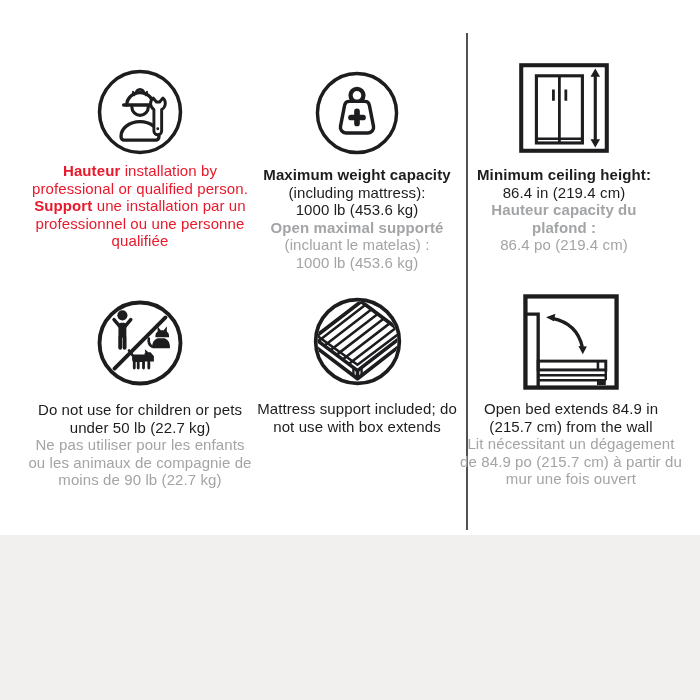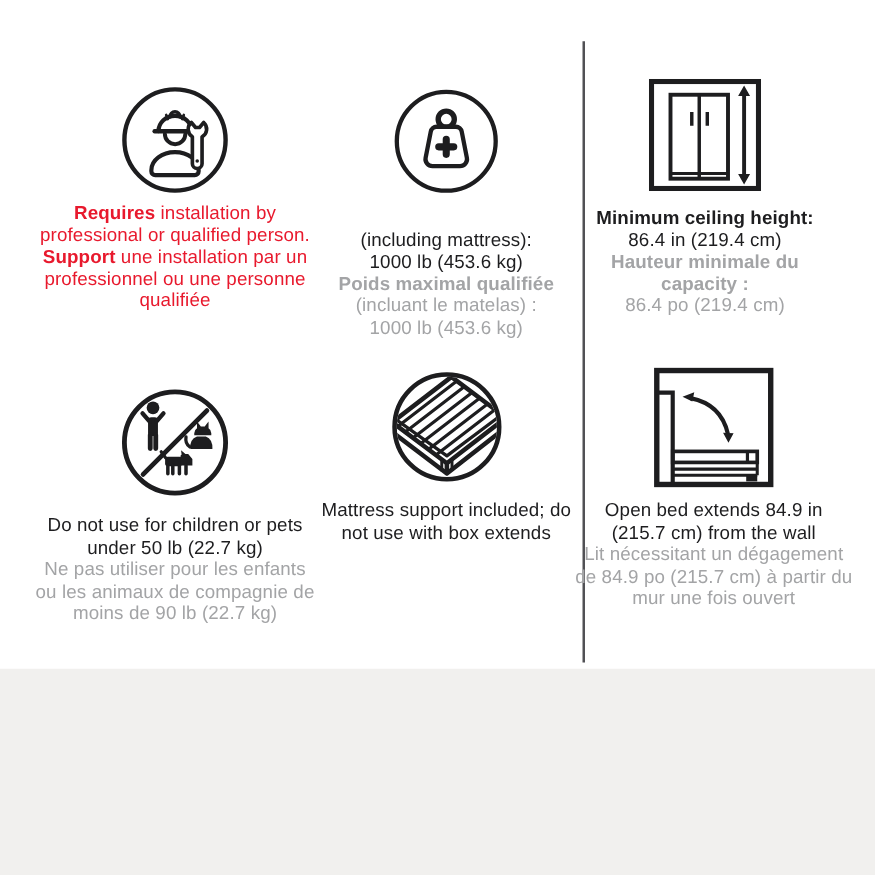--- a/index.html
+++ b/index.html
@@ -36,67 +36,67 @@
         <path d="M35,42 a15,14 0 0 1 30,0" stroke-width="3.8" fill="#fff"></path>
         <path d="M45.5,28.8 a4.5,4.5 0 0 1 9,0" stroke-width="3.2"></path>
         <path d="M43.5,31 L42,27.2 M56.5,31 L58,27.2" stroke-width="2.4"></path>
         <path d="M31.5,42 H68.5" stroke-width="4"></path>
         <path d="M28.5,77.5 A21.5,16.5 0 0 1 71.5,77.5 L71.5,78.5 A3.5,3.5 0 0 1 68,82 L32,82 A3.5,3.5 0 0 1 28.5,78.5 Z" fill="#fff" stroke-width="3.8"></path>
         <path d="M64.9,34.1 L68.7,38.6 L72.3,38.6 L76.1,34.1 A8,8 0 0 1 74.6,47.1 L74.6,71.5 A4.4,4.4 0 0 1 65.8,71.5 L65.8,47.1 A8,8 0 0 1 64.9,34.1 Z" fill="#fff" stroke-width="3.3"></path>
         <circle cx="70.2" cy="69" r="1.6" fill="#1d1d1f" stroke="none"></circle>
       </g>
     </svg>
       </span>
-    <p class="txt red"><strong>Requires</strong><span> installation by
+    <p class="txt red"><strong>Hauteur</strong><span> installation by
 professional or qualified person.
 </span><strong>Support</strong><span> une installation par un
 professionnel ou une personne
 qualifiée</span></p>
   </div>
 
   <div class="cell" style="left:240px;top:70px;width:234px;">
     <span>
         <svg width="86" height="86" viewBox="0 0 100 100" style="margin-bottom:10px">
       <g class="ico" stroke-linecap="round" stroke-linejoin="round">
         <circle cx="50" cy="50" r="46"></circle>
         <circle cx="50" cy="29.5" r="7.5" stroke-width="5"></circle>
         <path d="M41,36.5 h18 a5.5,5.5 0 0 1 5.4,4.5 l4.8,24.5 a6.5,6.5 0 0 1 -6.4,7.7 h-25.6 a6.5,6.5 0 0 1 -6.4,-7.7 l4.8,-24.5 a5.5,5.5 0 0 1 5.4,-4.5 z" fill="#fff" stroke-width="4"></path>
         <path d="M50,48.2 V62.2 M43,55.2 H57" stroke-width="6.6"></path>
       </g>
     </svg>
       </span>
-    <p class="txt"><span>
+    <p class="txt"><strong>Maximum weight capacity</strong><span>
 (including mattress):
 1000 lb (453.6 kg)
-</span><strong class="gray">Poids maximal qualifiée</strong><span class="gray">
+</span><strong class="gray">Open maximal supporté</strong><span class="gray">
 (incluant le matelas) :
 1000 lb (453.6 kg)</span></p>
   </div>
 
   <div class="cell" style="left:468px;top:62px;width:192px;">
     <span>
         <svg width="92" height="92" viewBox="0 0 100 100" style="margin-bottom:12px">
       <g class="ico" stroke-linejoin="miter">
         <rect x="3.5" y="3.5" width="93" height="93" stroke-width="4.4"></rect>
         <rect x="20" y="15" width="50" height="73" stroke-width="3.4"></rect>
         <path d="M45,15 V88" stroke-width="3"></path>
         <path d="M20,83.5 H70" stroke-width="2.6"></path>
         <path d="M38.5,30 V42 M52,30 V42" stroke-width="3"></path>
         <path d="M84,13.5 V86.5" stroke-width="3.4"></path>
         <path d="M84,7 l-5.2,9 h10.4 z M84,93 l-5.2,-9 h10.4 z" fill="#1d1d1f" stroke="none"></path>
       </g>
     </svg>
       </span>
     <p class="txt"><strong>Minimum ceiling height:</strong><span>
 86.4 in (219.4 cm)
-</span><strong class="gray">Hauteur minimale du capacity :</strong><span class="gray">
+</span><strong class="gray">Hauteur capacity du plafond :</strong><span class="gray">
 86.4 po (219.4 cm)</span></p>
   </div>
 
-  <div class="cell" style="left:23px;top:310px;width:234px;">
+  <div class="cell" style="left:23px;top:299px;width:234px;">
     <span>
         <svg width="88" height="88" viewBox="0 0 100 100" style="margin-bottom:14px">
       <g class="ico" stroke-linecap="round">
         <circle cx="50" cy="50" r="46" stroke-width="4.4"></circle>
         <g fill="#1d1d1f" stroke="none">
           <circle cx="30" cy="18.5" r="5.8"></circle>
           <rect x="25.5" y="27" width="9" height="17" rx="3"></rect>
         </g>
         <path d="M27,31 L20.5,23.5 M33,31 L39.5,23.5" stroke-width="4"></path>
         <path d="M27.5,43 V55.5 M32.5,43 V55.5" stroke-width="4.4"></path>

